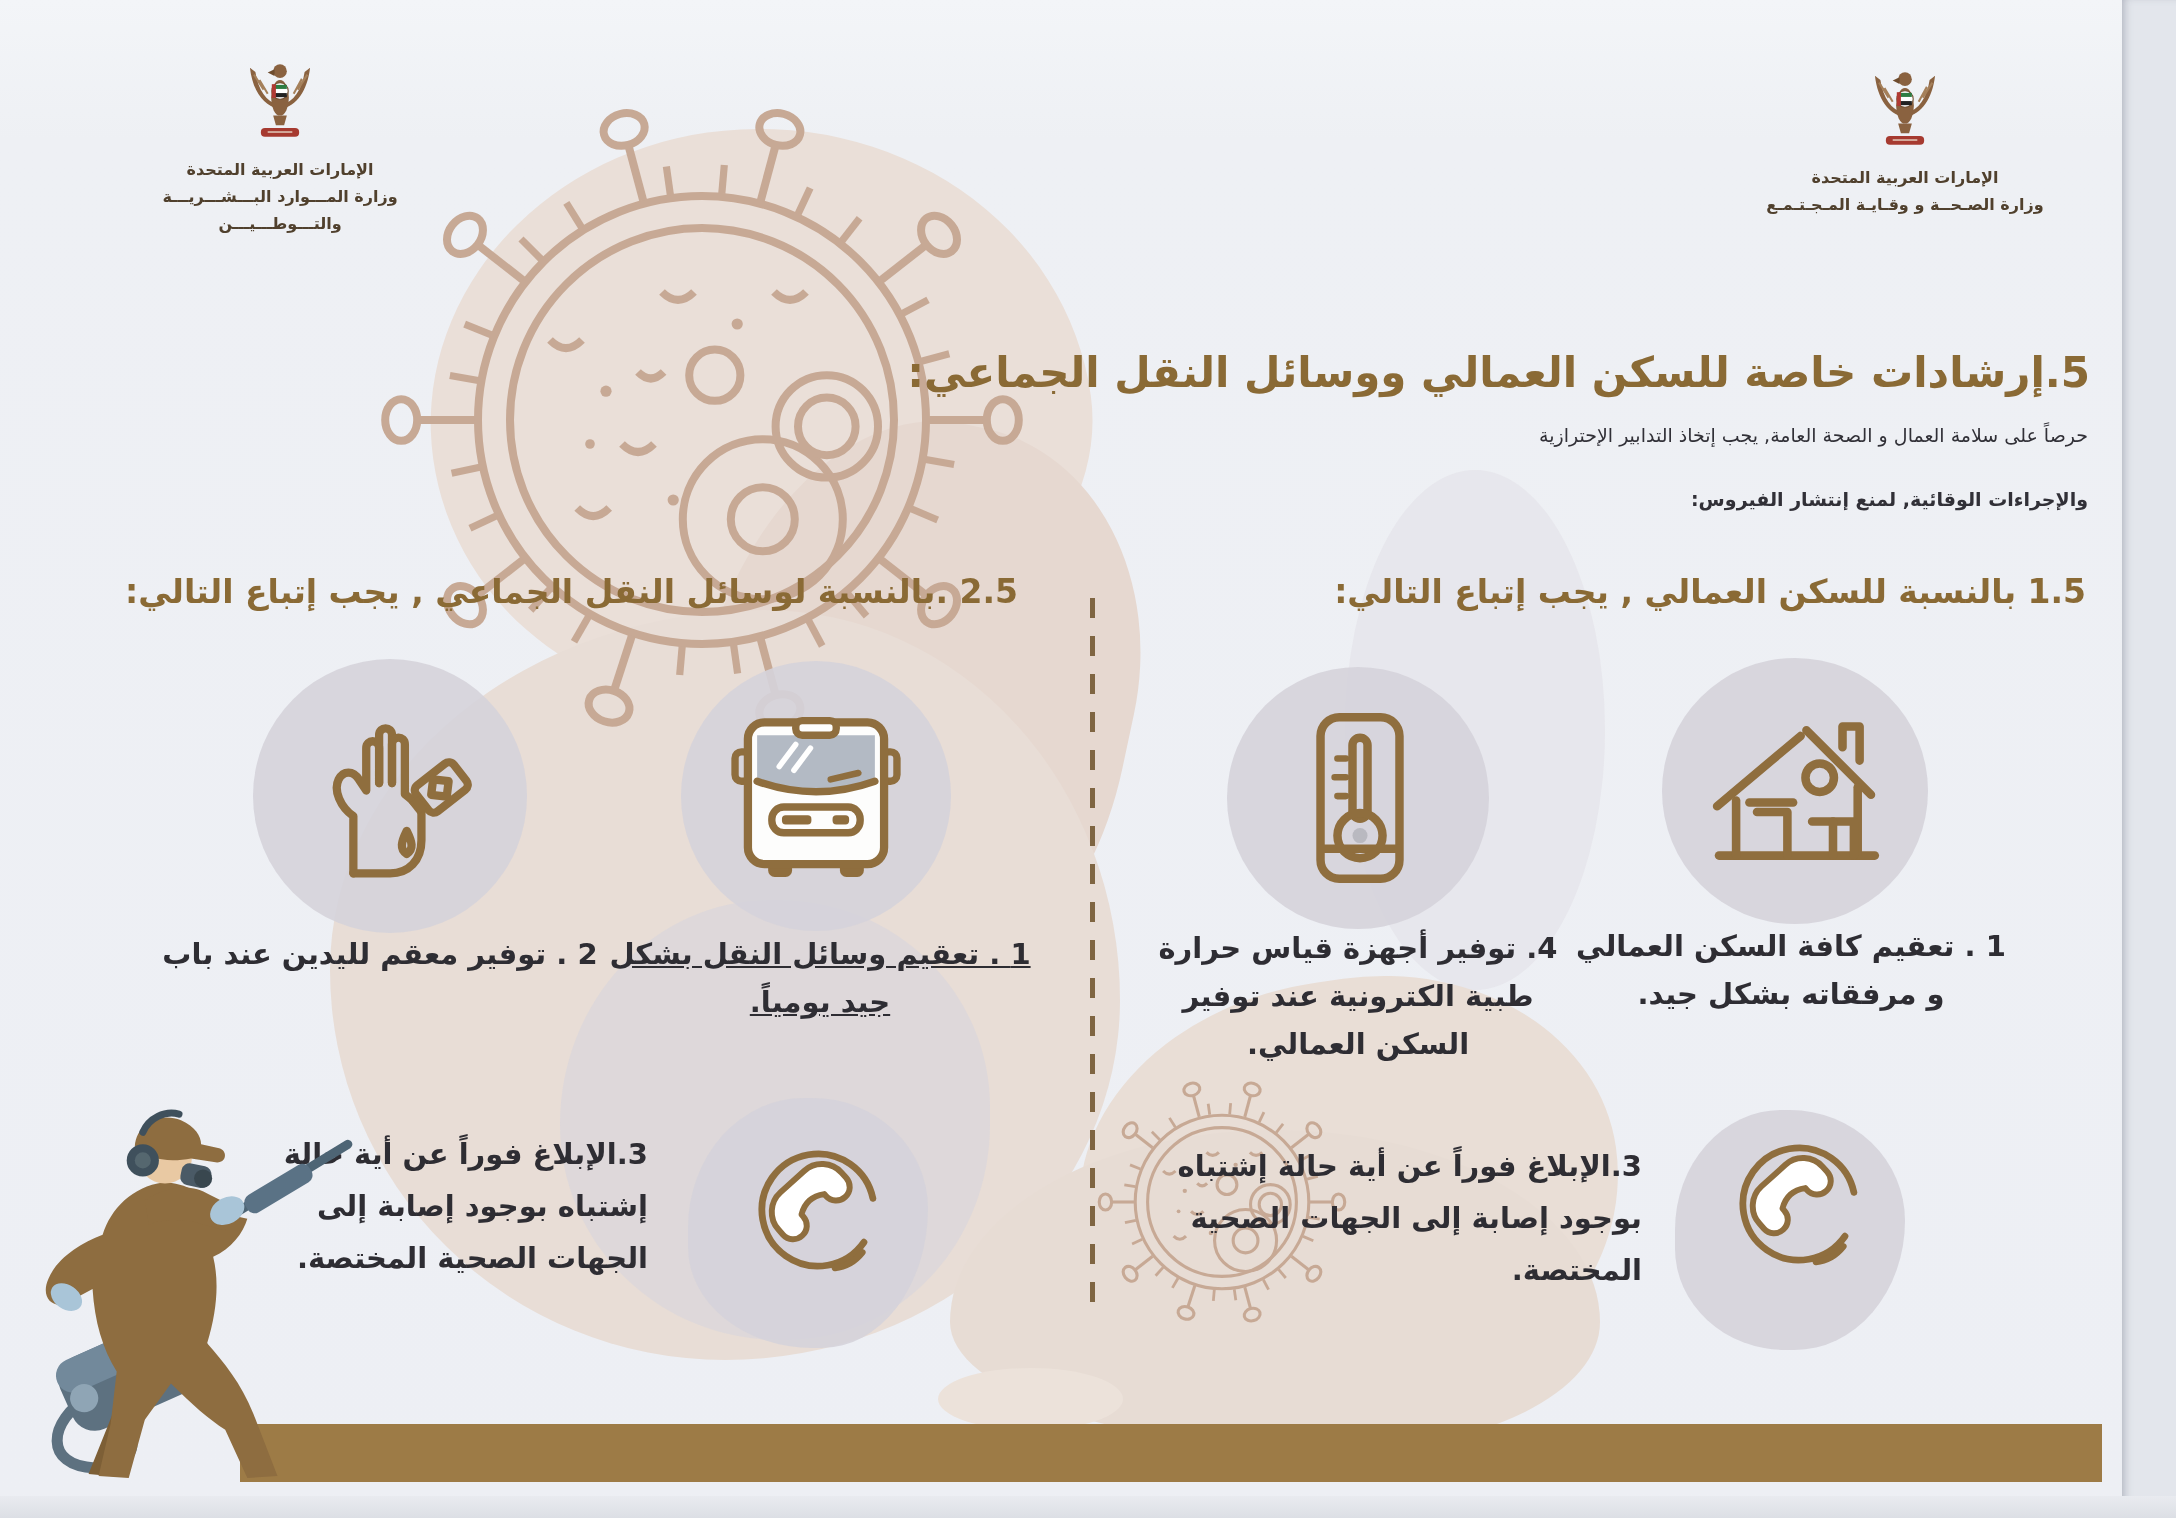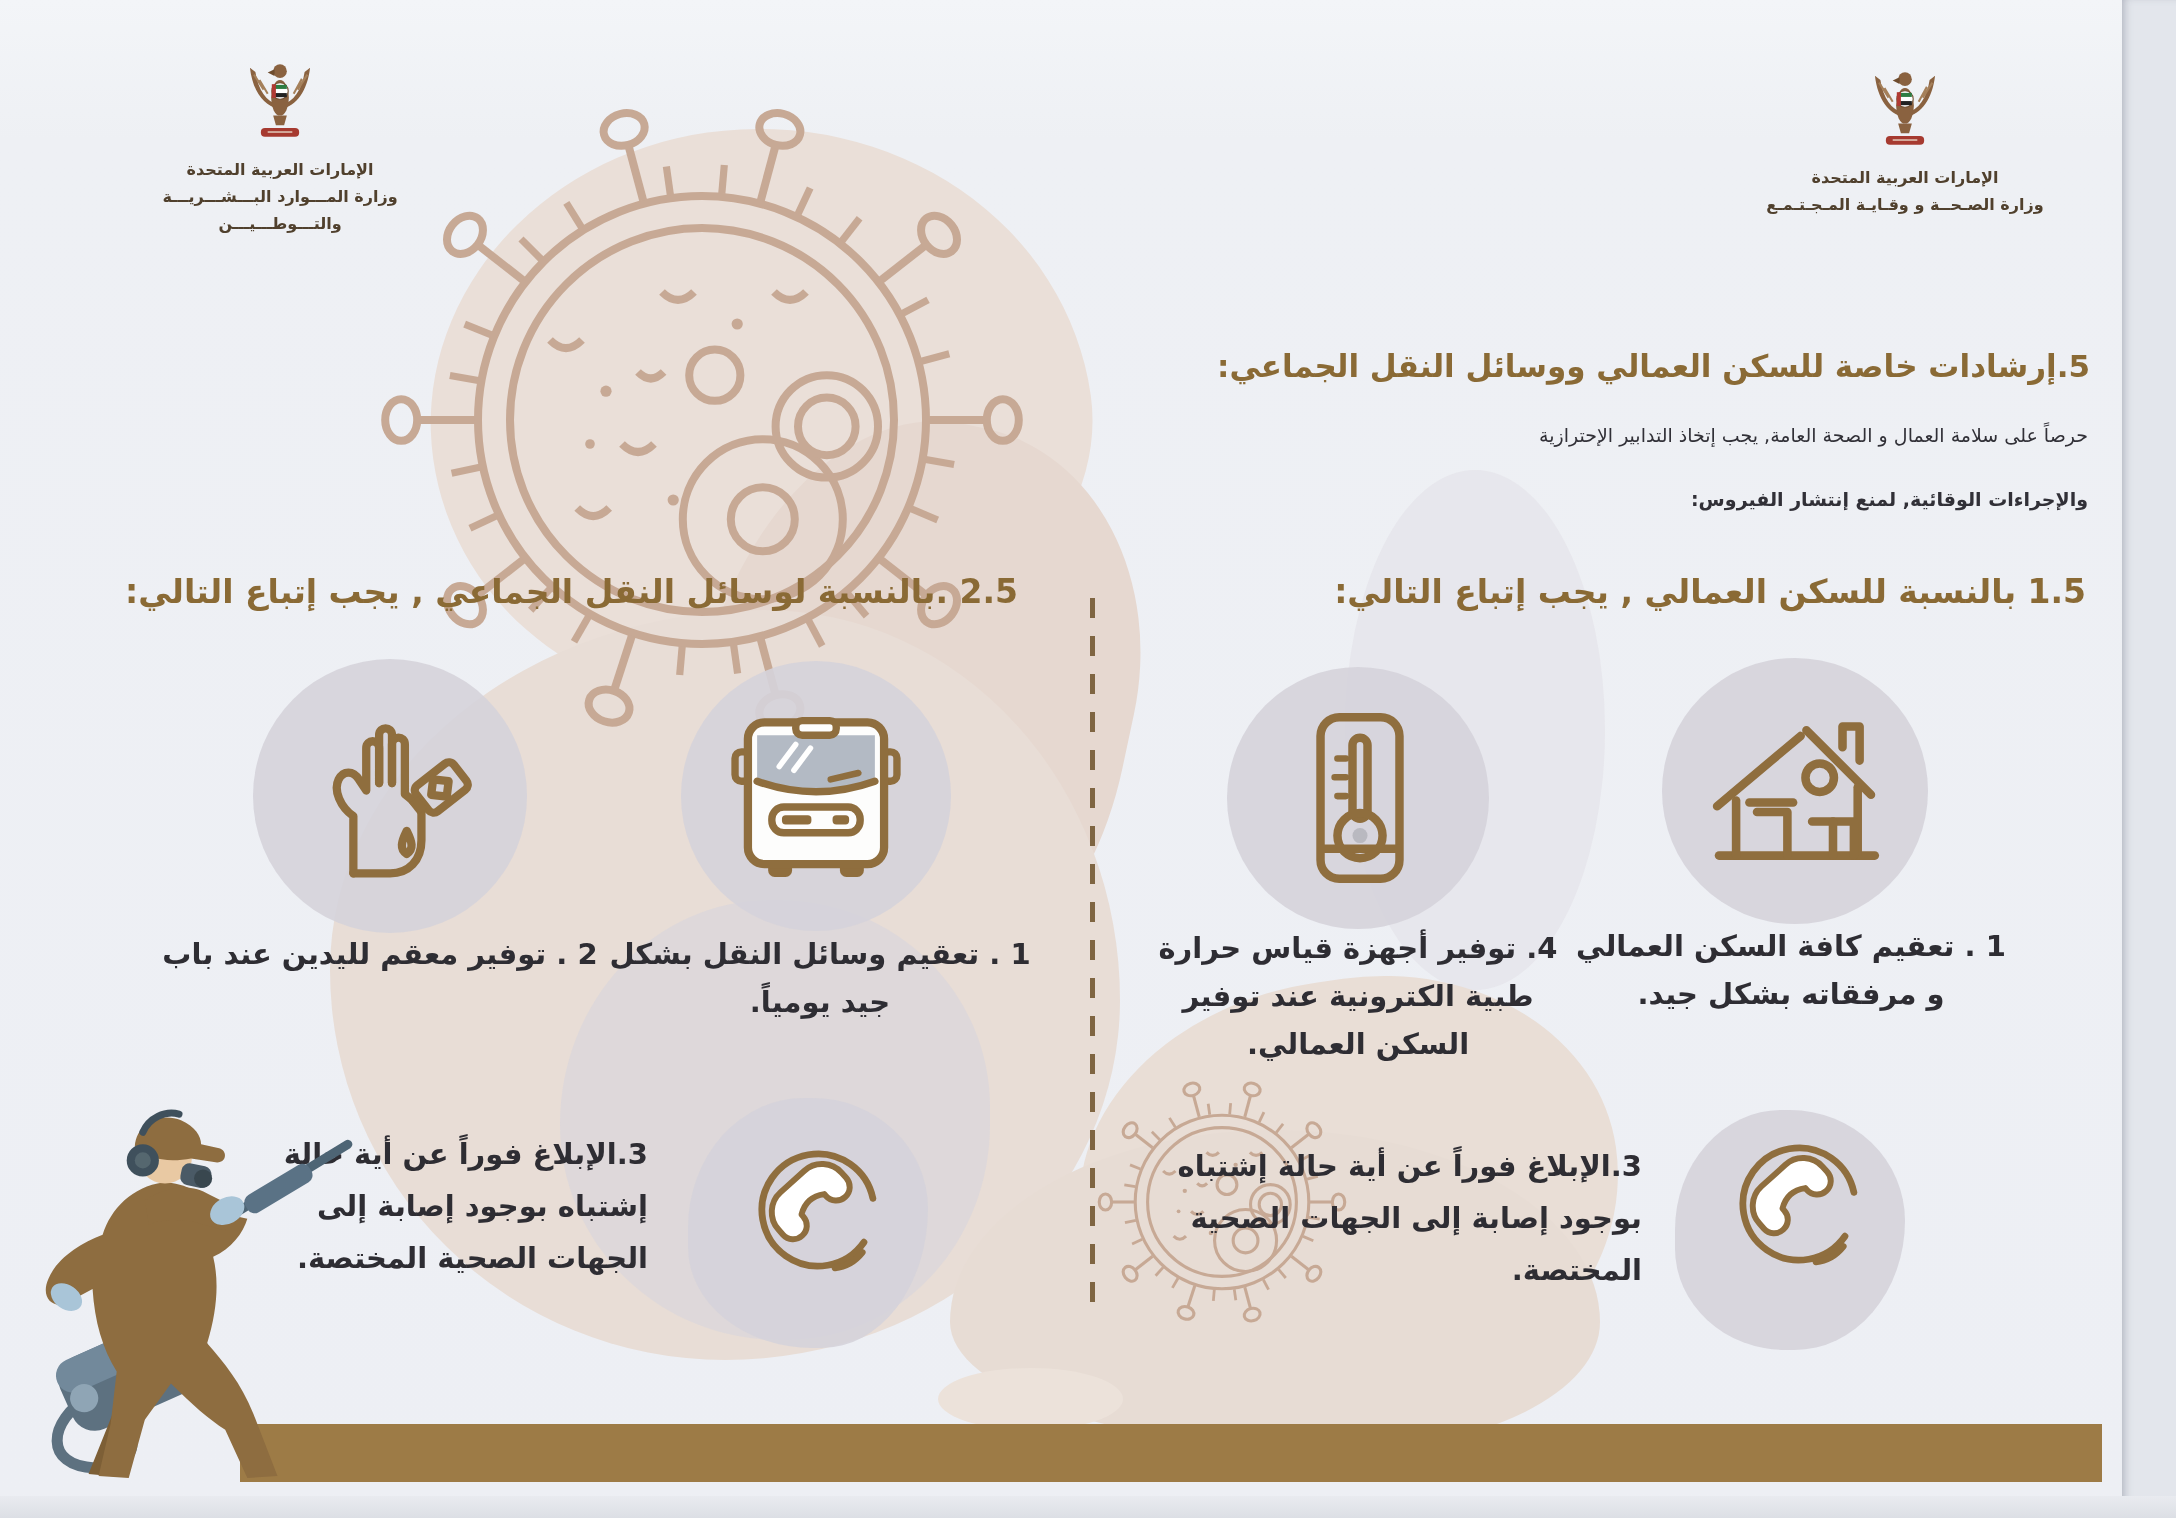--- a/index.html
+++ b/index.html
@@ -12,21 +12,21 @@
   .b1{left:430px;top:128px;width:660px;height:570px;background:#eadfd8;border-radius:48% 52% 55% 45%/50% 55% 45% 50%;transform:rotate(-8deg);}
   .b2{left:700px;top:420px;width:430px;height:580px;background:#e6d8d0;border-radius:50% 50% 45% 55%/55% 45% 50% 50%;transform:rotate(12deg);}
   .b3{left:330px;top:610px;width:790px;height:750px;background:#e8ddd6;border-radius:55% 45% 50% 50%/48% 52% 48% 52%;}
   .b4{left:560px;top:900px;width:430px;height:440px;background:#dcd7db;border-radius:50% 50% 48% 52%/52% 48% 50% 50%;opacity:.85;}
   .b5{left:1345px;top:470px;width:260px;height:520px;background:#e3e1e7;border-radius:50%;opacity:.6;}
   .b6{left:1080px;top:980px;width:540px;height:430px;background:#e9ded6;border-radius:52% 48% 50% 50%/50% 50% 55% 45%;transform:rotate(-8deg);}
   .b7{left:950px;top:1130px;width:650px;height:320px;background:#e7dcd4;border-radius:50% 50% 40% 60%/60% 60% 40% 40%;}
   .b8{left:938px;top:1368px;width:185px;height:62px;background:#ece2da;border-radius:50%;}
   .circle{position:absolute;border-radius:50%;background:rgba(213,211,218,.9);}
   .iconsvg{position:absolute;}
-  .title{position:absolute;top:348px;right:86px;color:#8a6a35;font-size:31px;font-weight:bold;white-space:nowrap;text-align:center;}
+  .title{position:absolute;top:348px;right:86px;color:#8a6a35;font-size:42px;font-weight:bold;white-space:nowrap;text-align:center;}
   .sub{position:absolute;right:88px;color:#313037;font-size:19px;white-space:nowrap;}
   .heading{position:absolute;top:572px;color:#8a6a35;font-size:33px;font-weight:bold;white-space:nowrap;}
   .h-housing{right:90px;}
   .h-transport{right:1158px;}
   .itemtext{position:absolute;color:#2e2d33;font-size:29px;font-weight:bold;line-height:1.66;}
   .center{text-align:center;}
   .rightal{text-align:right;line-height:1.8;}
   .divider{position:absolute;left:1090px;top:598px;width:5px;height:716px;
     background:repeating-linear-gradient(180deg,#7f6542 0 20px,rgba(0,0,0,0) 20px 38px);}
   .bar{position:absolute;left:240px;top:1424px;width:1862px;height:58px;background:#9d7b46;}
@@ -304,21 +304,21 @@
     <rect x="26" y="20" width="148" height="154" rx="18" fill="#fdfdfc" stroke="#8f6e3e" stroke-width="9"></rect>
     <path d="M36 34 h128 v50 c-42 15 -86 15 -128 0 z" fill="#b3bac4"></path>
     <path d="M36 84 c42 15 86 15 128 0" fill="none" stroke="#8f6e3e" stroke-width="8"></path>
     <path d="M60 68 l18 -24 M76 72 l18 -24" stroke="#ffffff" stroke-width="6"></path>
     <path d="M116 82 l30 -7" stroke="#8f6e3e" stroke-width="7"></path>
     <rect x="78" y="18" width="44" height="16" rx="7" fill="#fdfdfc" stroke="#8f6e3e" stroke-width="8"></rect>
     <rect x="52" y="112" width="96" height="28" rx="13" fill="none" stroke="#8f6e3e" stroke-width="8"></rect>
     <rect x="63" y="121" width="32" height="10" rx="4" fill="#8f6e3e"></rect>
     <rect x="118" y="121" width="18" height="10" rx="4" fill="#8f6e3e"></rect>
   </svg>
-  <div class="itemtext center layer3" style="left:600px;top:930px;width:440px;">
+  <div class="itemtext center layer3" style="left:600px;top:930px;width:440px;text-decoration:underline;">
     <div>1 . تعقيم وسائل النقل بشكل</div>
     <div>جيد يومياً.</div>
   </div>
 
   <div class="circle layer3" style="left:253px;top:659px;width:274px;height:274px;"></div>
   <svg class="iconsvg layer3" style="left:300px;top:704px;" width="184" height="184" viewBox="0 0 200 200" fill="none" stroke="#8f6e3e" stroke-width="9" stroke-linecap="round" stroke-linejoin="round">
     <path d="M58 184 V122 C44 112 36 94 42 82 C47 72 58 72 64 82 L72 94 V48 C72 38 86 38 86 48 V86"></path>
     <path d="M86 86 V34 C86 24 100 24 100 34 V86"></path>
     <path d="M100 86 V44 C100 34 114 34 114 44 V98 C122 104 128 110 132 116 V148 C132 170 118 184 98 184 L58 184"></path>
     <g transform="rotate(-38 152 92)">

